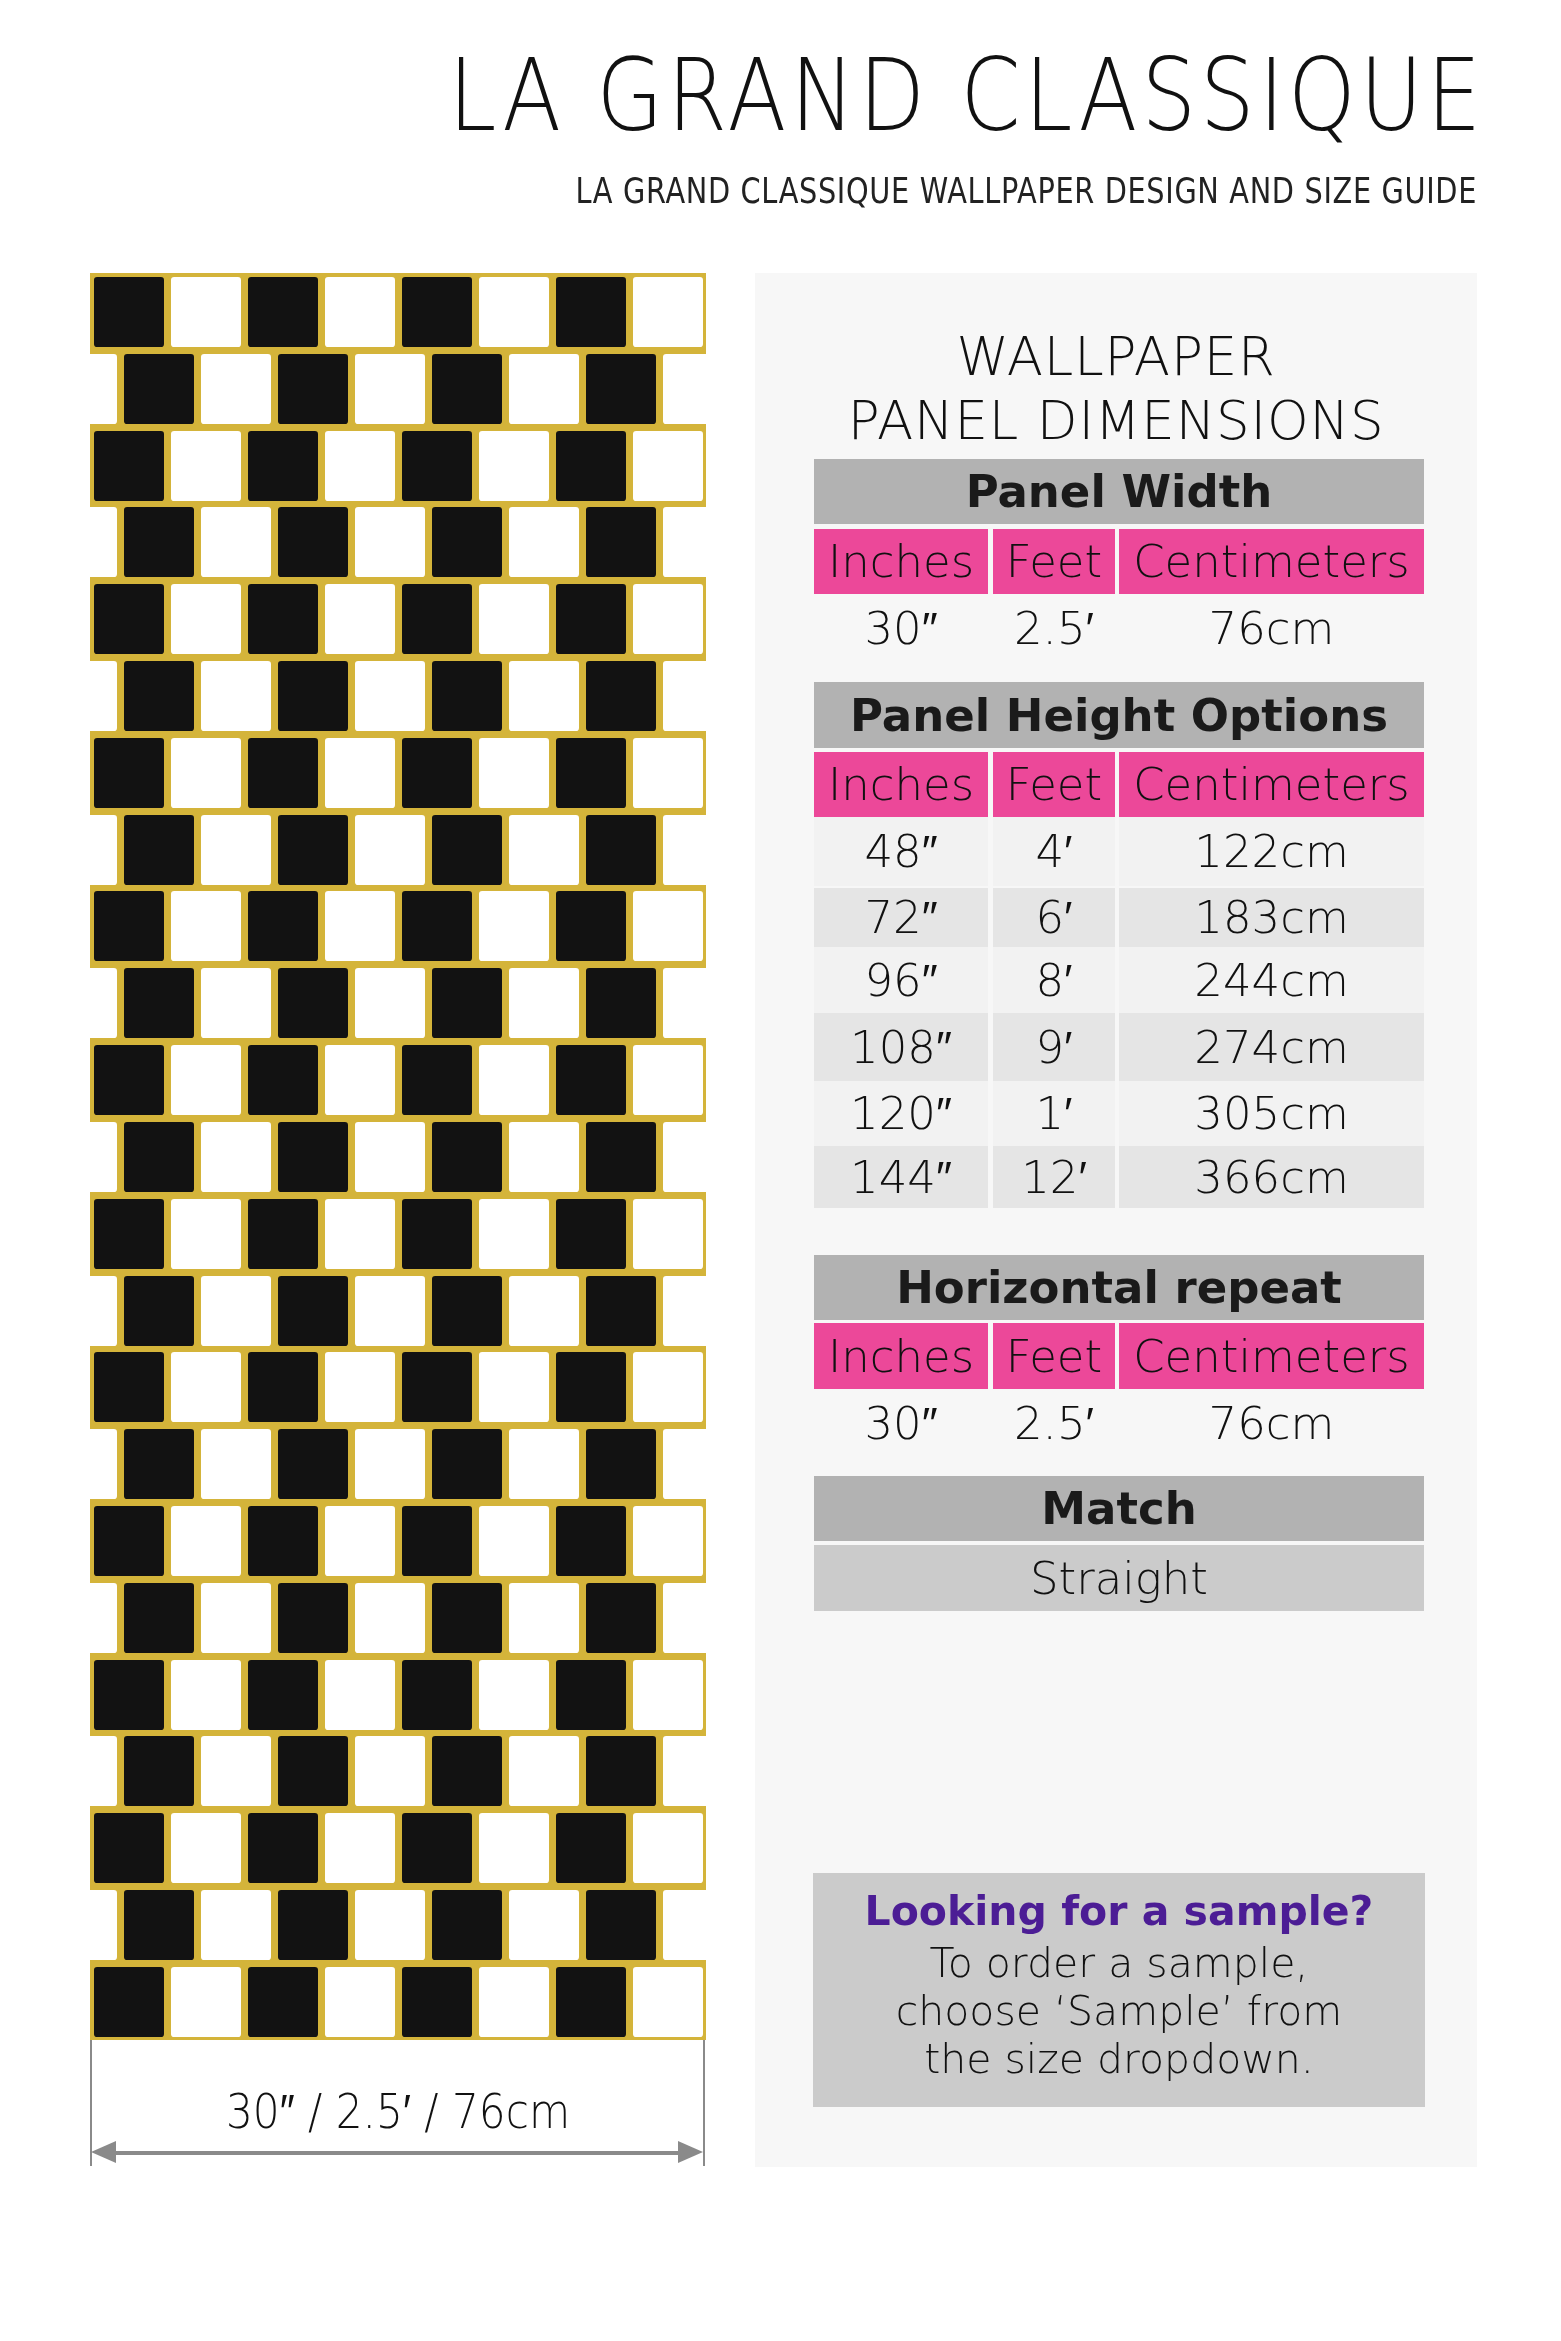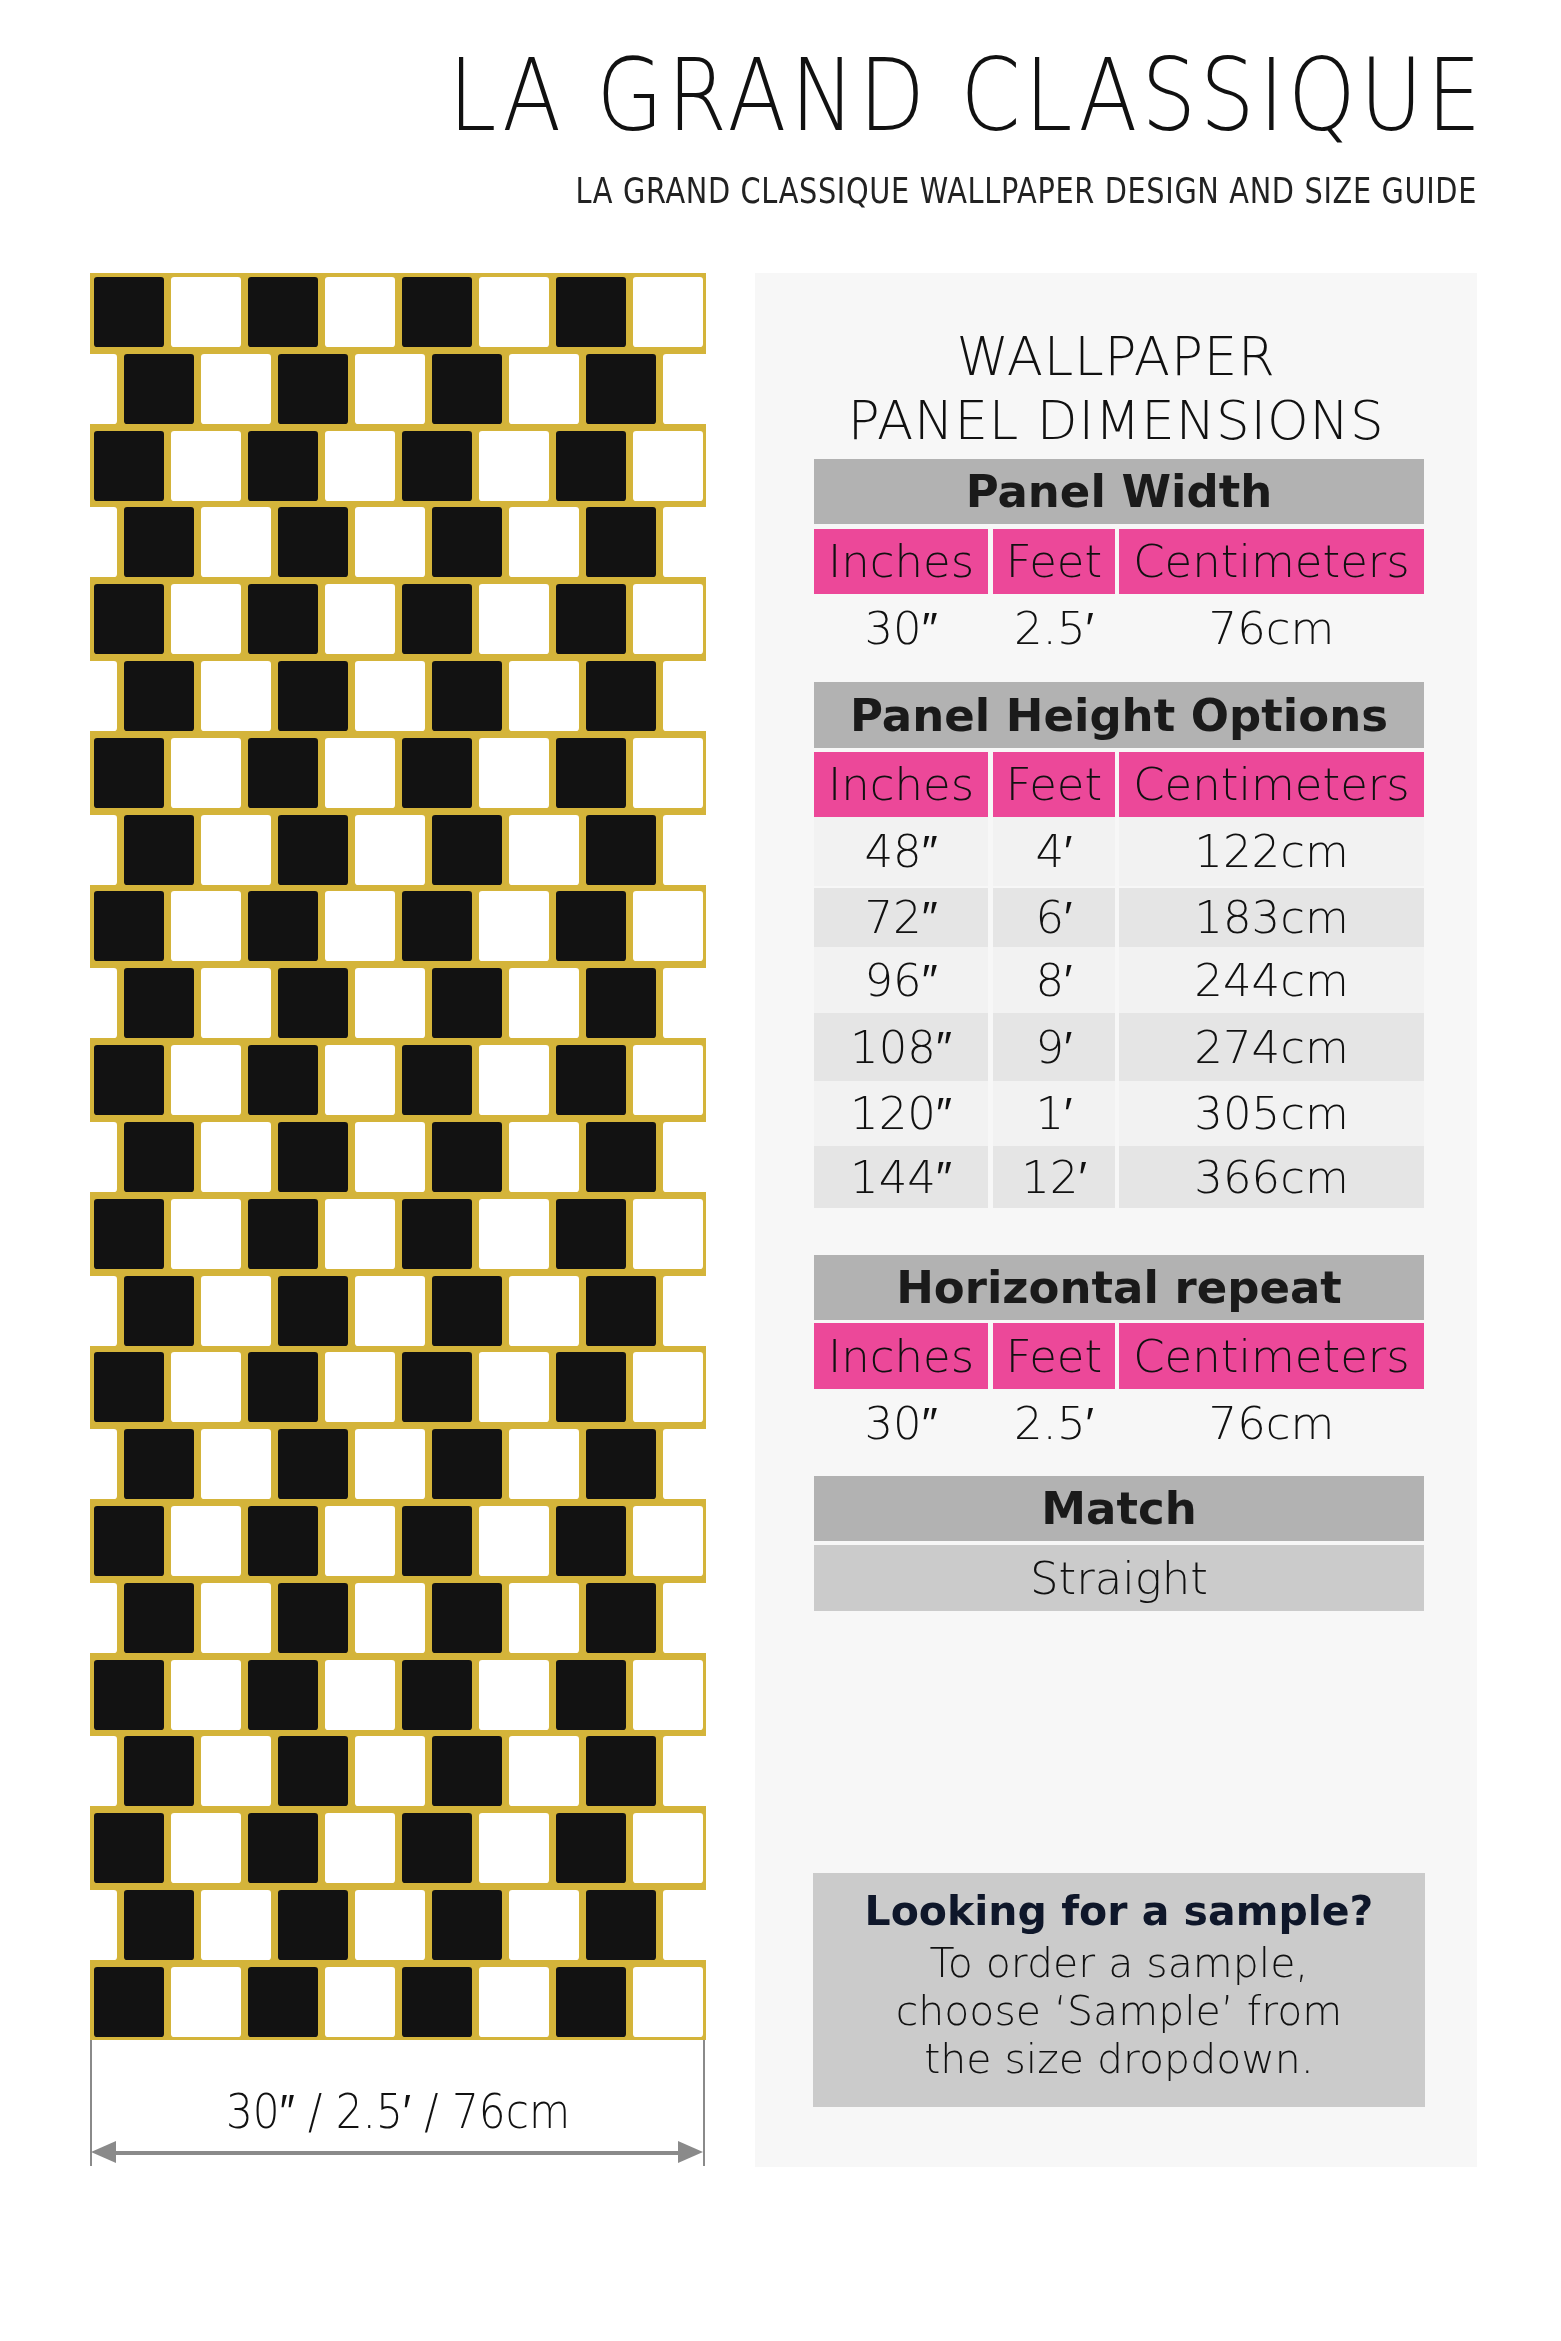--- a/index.html
+++ b/index.html
@@ -49,21 +49,21 @@
   .sub { background: #ec4899; }
   .c1 { left: 814px; width: 174px; }
   .c2 { left: 993px; width: 122px; }
   .c3 { left: 1119px; width: 305px; }
   .row-odd { background: #f2f2f2; }
   .row-even { background: #e5e5e5; }
   .match-val { left: 814px; width: 610px; background: #cbcbcb; }
 
   .sample { left: 813px; top: 1873px; width: 612px; height: 234px; background: #cbcbcb;
             text-align: center; box-sizing: border-box; padding-top: 11px; }
-  .sample-h { font-weight: bold; font-size: 41px; line-height: 55px; color: #0f172a; }
+  .sample-h { font-weight: bold; font-size: 41px; line-height: 55px; color: #4c1d95; }
   .sample-t { font-size: 41px; line-height: 48px; font-weight: 300; color: #111; }
 </style>
 </head>
 <body>
 
 <div class="abs title">LA GRAND CLASSIQUE</div>
 <div class="abs subtitle">LA GRAND CLASSIQUE WALLPAPER DESIGN AND SIZE GUIDE</div>
 
 <div class="abs pattern" id="pattern" style="background: rgb(212, 180, 58);">
     <div class="tile b" style="left: 3.9px; top: 3.9px; width: 70px; height: 70px;"></div>

